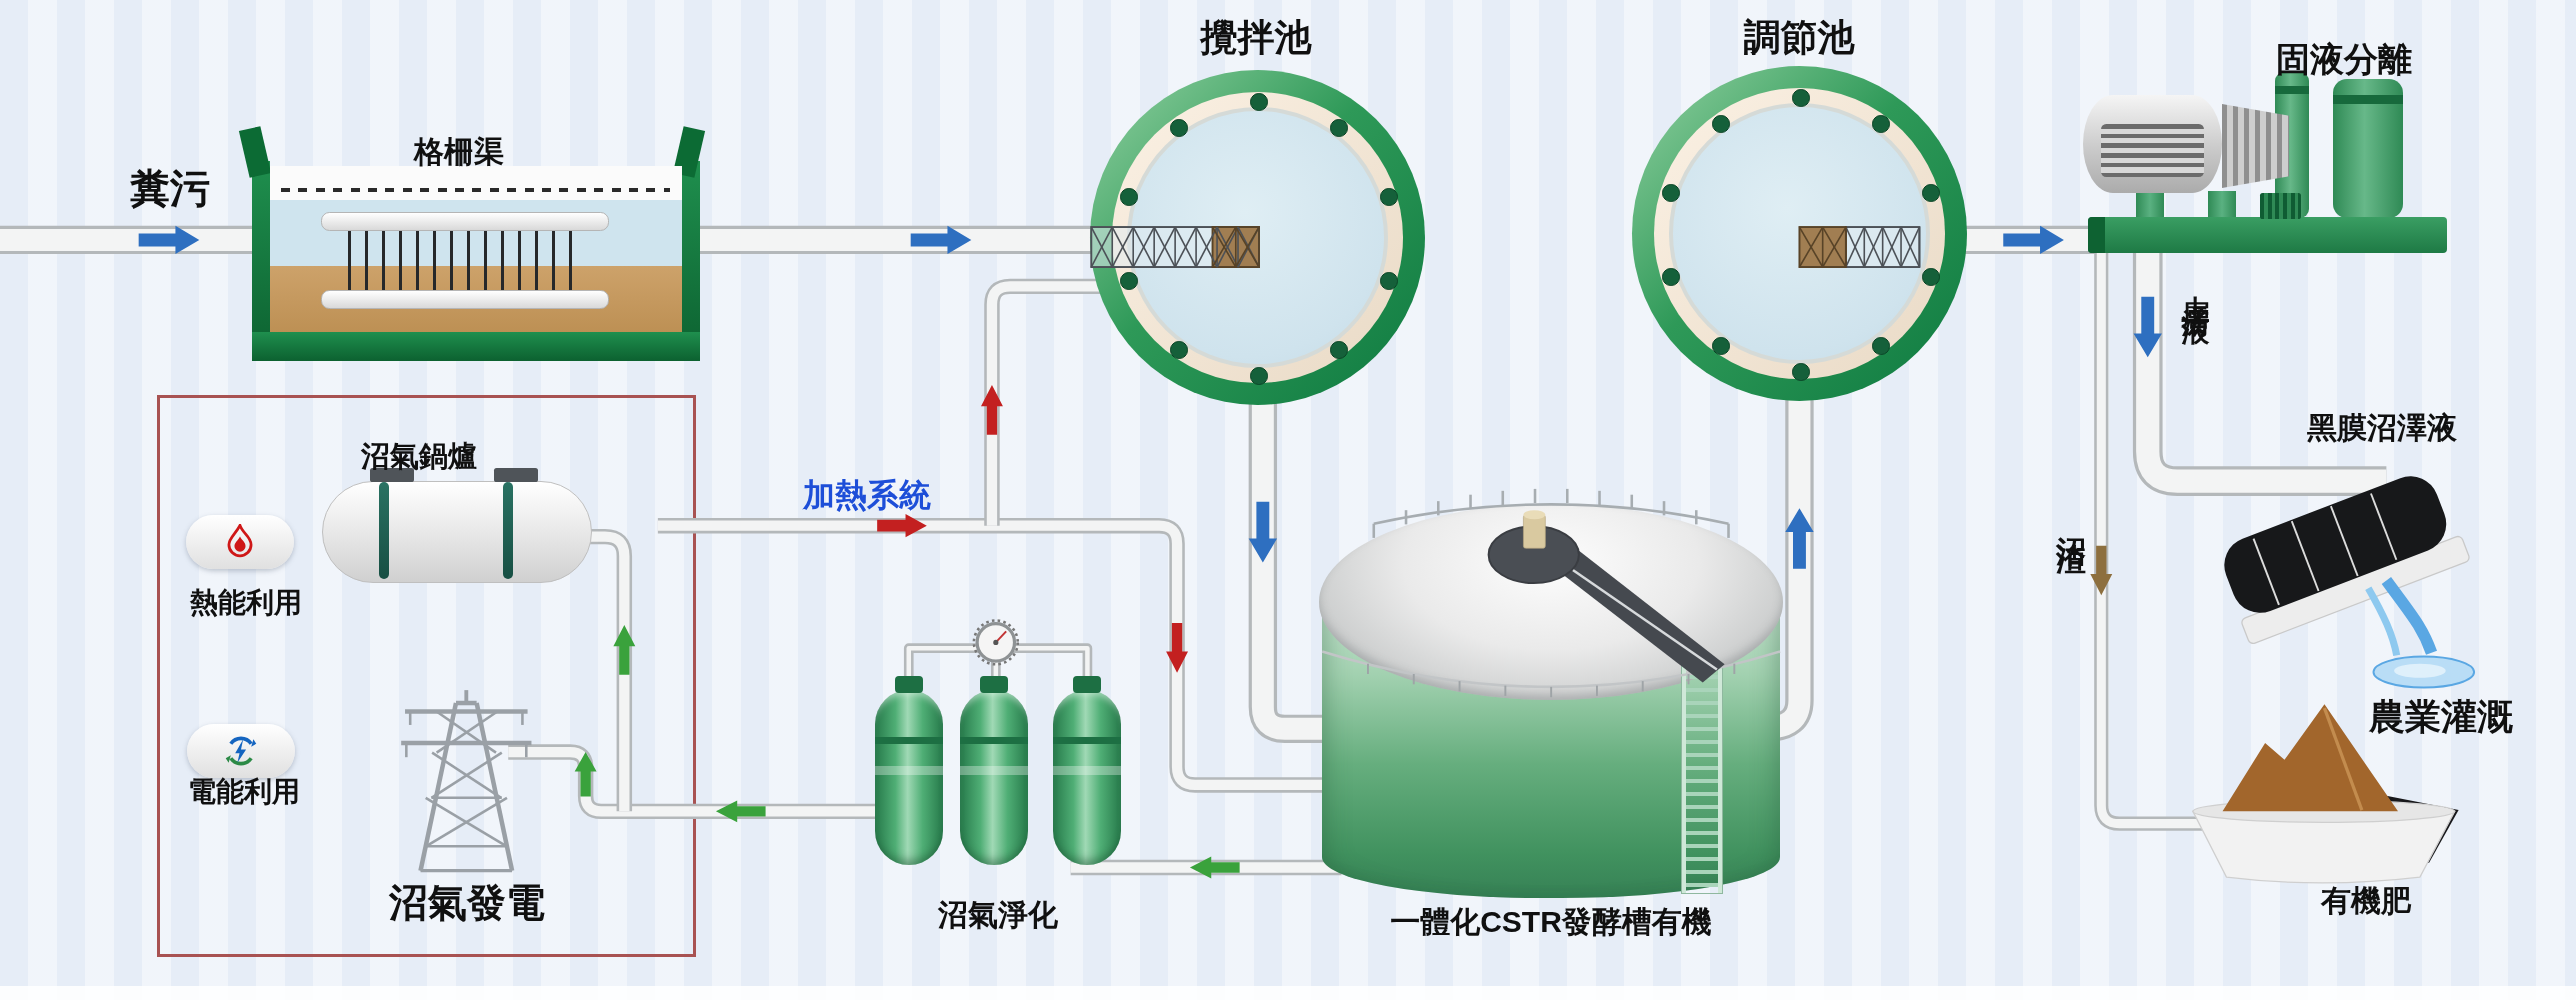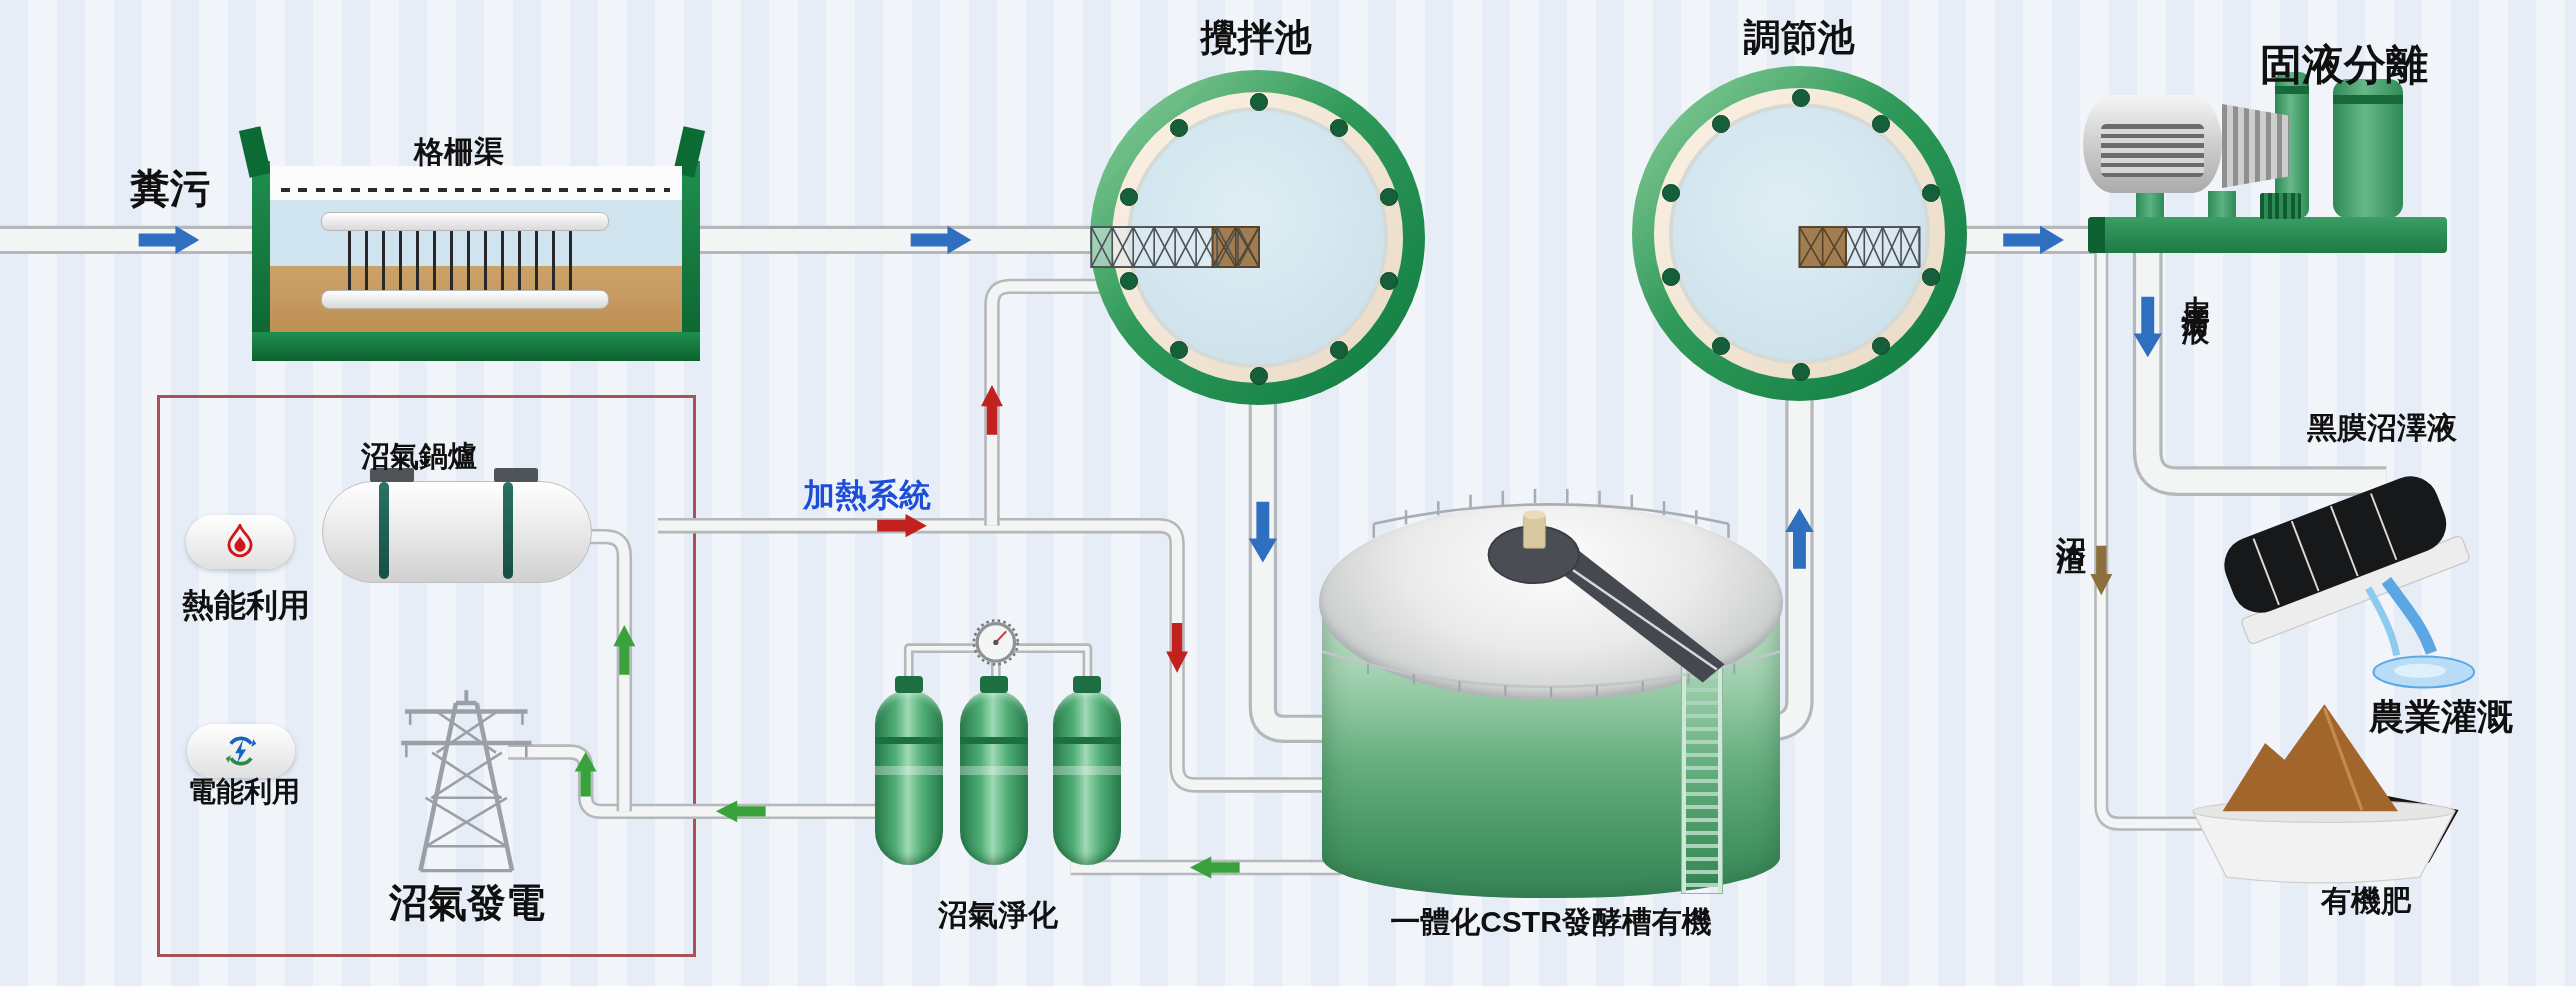--- a/index.html
+++ b/index.html
@@ -387,28 +387,28 @@
       <ellipse cx="3603" cy="1258" rx="203" ry="17" fill="#e6e6e6" stroke="#cfcfcf" stroke-width="2"></ellipse>
       <path d="M3446 1258 L3512 1152 L3542 1178 L3604 1092 L3718 1258 Z" fill="#a2662c"></path>
       <path d="M3604 1098 L3662 1256" stroke="#c38c4e" stroke-width="5"></path>
     </g>
   </svg>
 
   <div class="lbl" style="left:170px;top:161px;font-size:40px;">糞污</div>
   <div class="lbl" style="left:459px;top:132px;font-size:30px;">格柵渠</div>
   <div class="lbl" style="left:1256px;top:13px;font-size:37px;">攪拌池</div>
   <div class="lbl" style="left:1799px;top:13px;font-size:37px;">調節池</div>
-  <div class="lbl" style="left:2344px;top:37px;font-size:42px;">固液分離</div>
+  <div class="lbl" style="left:2344px;top:37px;font-size:34px;">固液分離</div>
   <div class="lbl lbl-v" style="left:2176px;top:273px;font-size:28px;">上層清液</div>
   <div class="lbl" style="left:2382px;top:408px;font-size:30px;">黑膜沼澤液</div>
   <div class="lbl" style="left:2441px;top:693px;font-size:36px;">農業灌溉</div>
   <div class="lbl lbl-v" style="left:2050px;top:513px;font-size:30px;">沼渣</div>
   <div class="lbl" style="left:2366px;top:881px;font-size:30px;">有機肥</div>
   <div class="lbl" style="left:1551px;top:902px;font-size:30px;">一體化CSTR發酵槽有機</div>
   <div class="lbl" style="left:998px;top:895px;font-size:30px;">沼氣淨化</div>
   <div class="lbl" style="left:419px;top:437px;font-size:29px;">沼氣鍋爐</div>
   <div class="lbl" style="left:467px;top:876px;font-size:39px;">沼氣發電</div>
-  <div class="lbl" style="left:246px;top:584px;font-size:32px;">熱能利用</div>
+  <div class="lbl" style="left:246px;top:584px;font-size:28px;">熱能利用</div>
   <div class="lbl" style="left:244px;top:773px;font-size:28px;">電能利用</div>
   <div class="lbl lbl-red" style="left:867px;top:474px;font-size:32px;">加熱系統</div>
 
 </div>
 
 
 </body></html>

